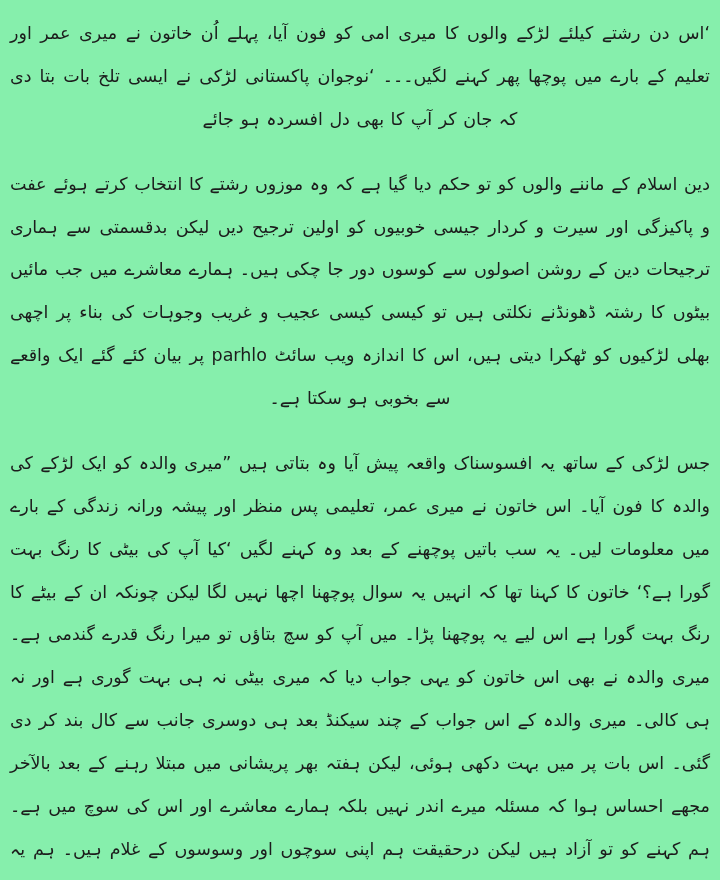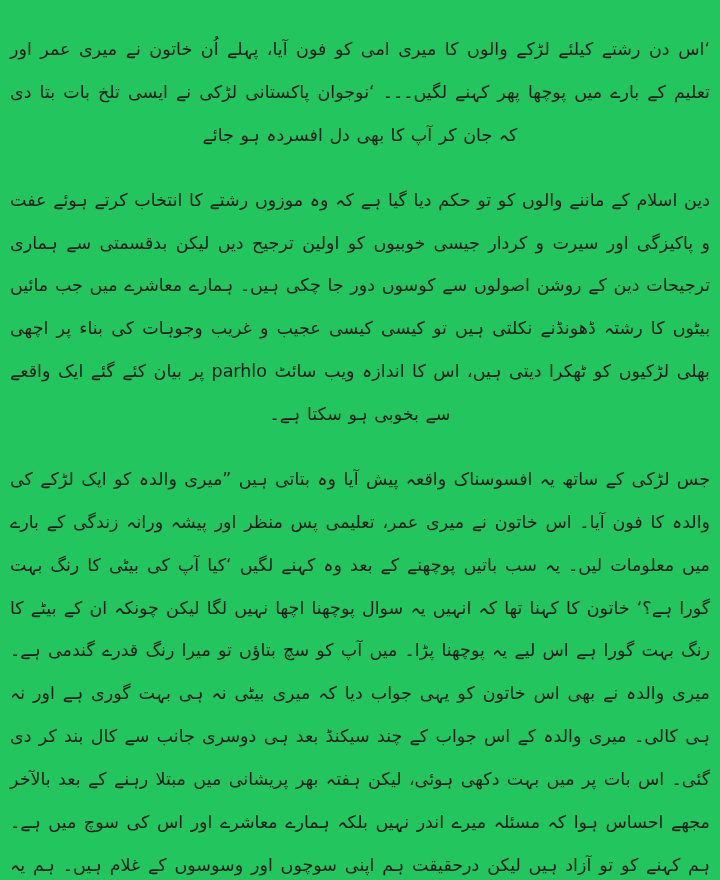--- a/index.html
+++ b/index.html
@@ -10,25 +10,25 @@
   body {
     width: 720px;
     height: 880px;
     overflow: hidden;
     font-family: "DejaVu Sans", sans-serif;
   }
   .article-page {
     box-sizing: border-box;
     width: 720px;
     height: 880px;
-    padding: 28px 10px 10px 10px;
+    padding: 12px 10px 10px 10px;
     direction: rtl;
     unicode-bidi: embed;
     color: #1c1c1c;
-    background: #22c55e;
+    background: #86efac;
   }
   .para {
     margin: 0 0 22px 0;
     font-size: 17.5px;
     line-height: 2.45;
     text-align: justify;
     text-align-last: center;
     word-spacing: 1px;
   }
   .para:last-child {

